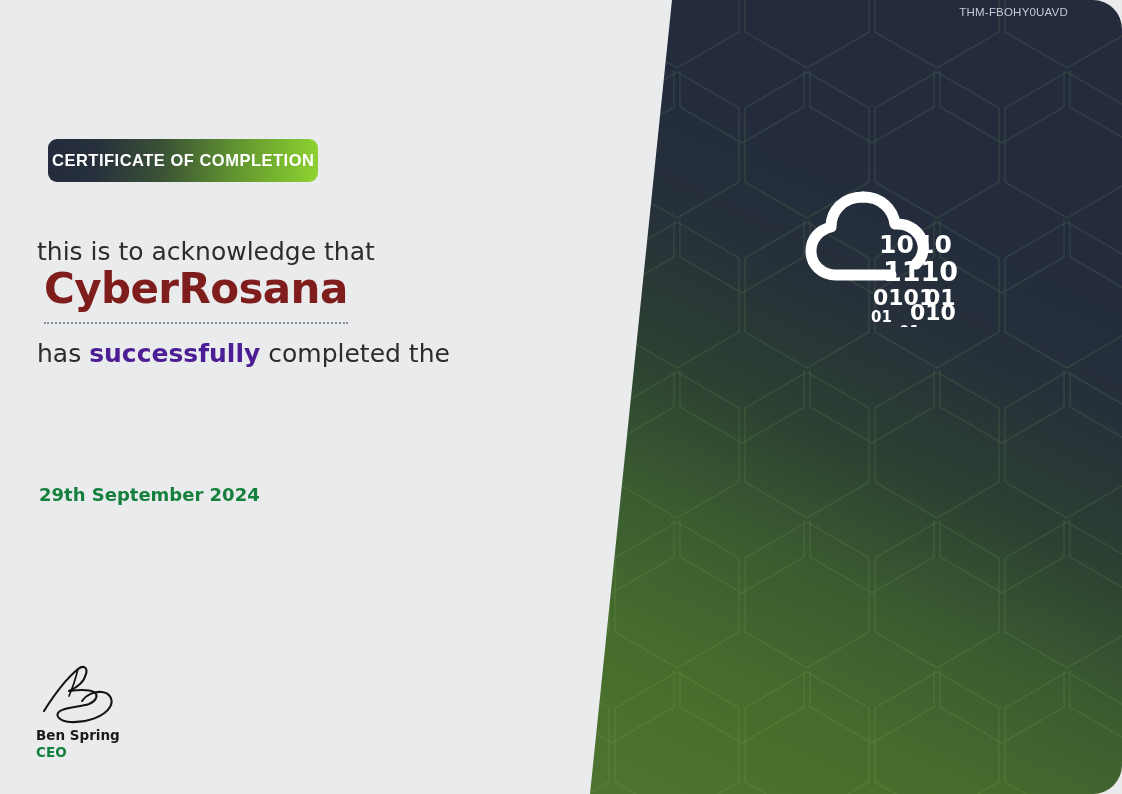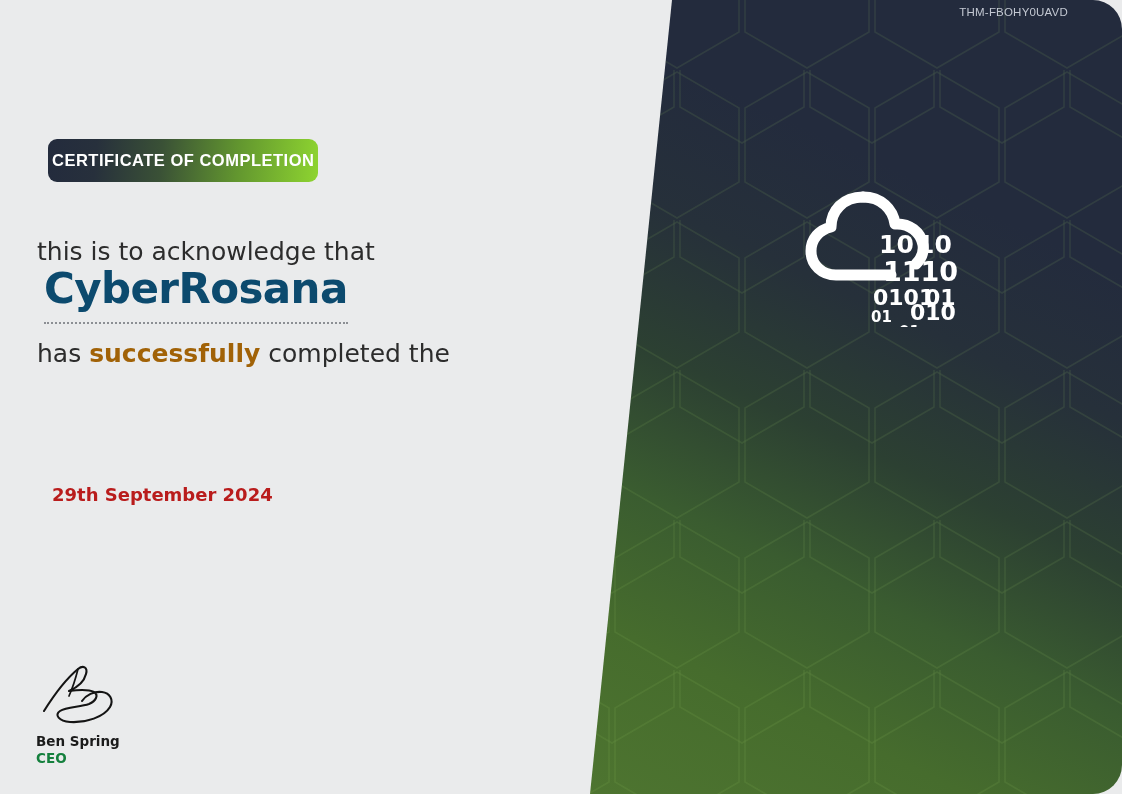--- a/index.html
+++ b/index.html
@@ -105,38 +105,38 @@
     font-family:"DejaVu Sans", sans-serif;
     font-weight:400;
     margin-top:32px;
   }
 
   .recipient {
     position:absolute;
     left:8px; top:264px;
     font-size:42px;
     font-weight:bold;
-    color:#0c4a6e;
+    color:#7f1d1d;
     font-family:"DejaVu Sans", sans-serif;
     letter-spacing:-.6px;
     padding-bottom:9px;
     border-bottom:2px dotted #8c8f94;
     display:inline-block;
   }
 
   .has-line {
     position:absolute;
     left:1px; top:339px;
     font-size:25px;
     color:#2c2c2c;
     font-family:"DejaVu Sans", sans-serif;
     white-space:nowrap;
   }
   .has-line .hl {
-    color:#a16207;
+    color:#4c1d95;
     font-weight:bold;
     margin-top:48px;
   }
 
   .course {
     position:absolute;
     left:1px; top:381px;
     font-size:32px;
     font-weight:bold;
     color:#0d0d0d;
@@ -145,39 +145,38 @@
     line-height:50px;
     white-space:nowrap;
   }
   .course .cat {
     display:block;
     color:#31c62e;
   }
 
   .date {
     position:absolute;
-    left:16px; top:484px;
+    left:3px; top:484px;
     font-size:18px;
     font-weight:bold;
-    color:#b91c1c;
+    color:#15803d;
     font-family:"DejaVu Sans", sans-serif;
   }
 
   
   .signatures {
     position:absolute;
     left:36px; top:655px;
     display:flex;
     gap:118px;
   }
   .sig-block { width:130px; }
   .sig-draw { width:110px; height:72px; }
   .sig-draw svg { width:100%; height:100%; display:block; }
   .sig-name {
-    margin-top:6px;
     font-size:13.5px;
     font-weight:bold;
     color:#1b1b1b;
     font-family:"DejaVu Sans", sans-serif;
     line-height:17px;
     white-space:nowrap;
   }
   .sig-role {
     font-size:13.5px;
     font-weight:bold;

